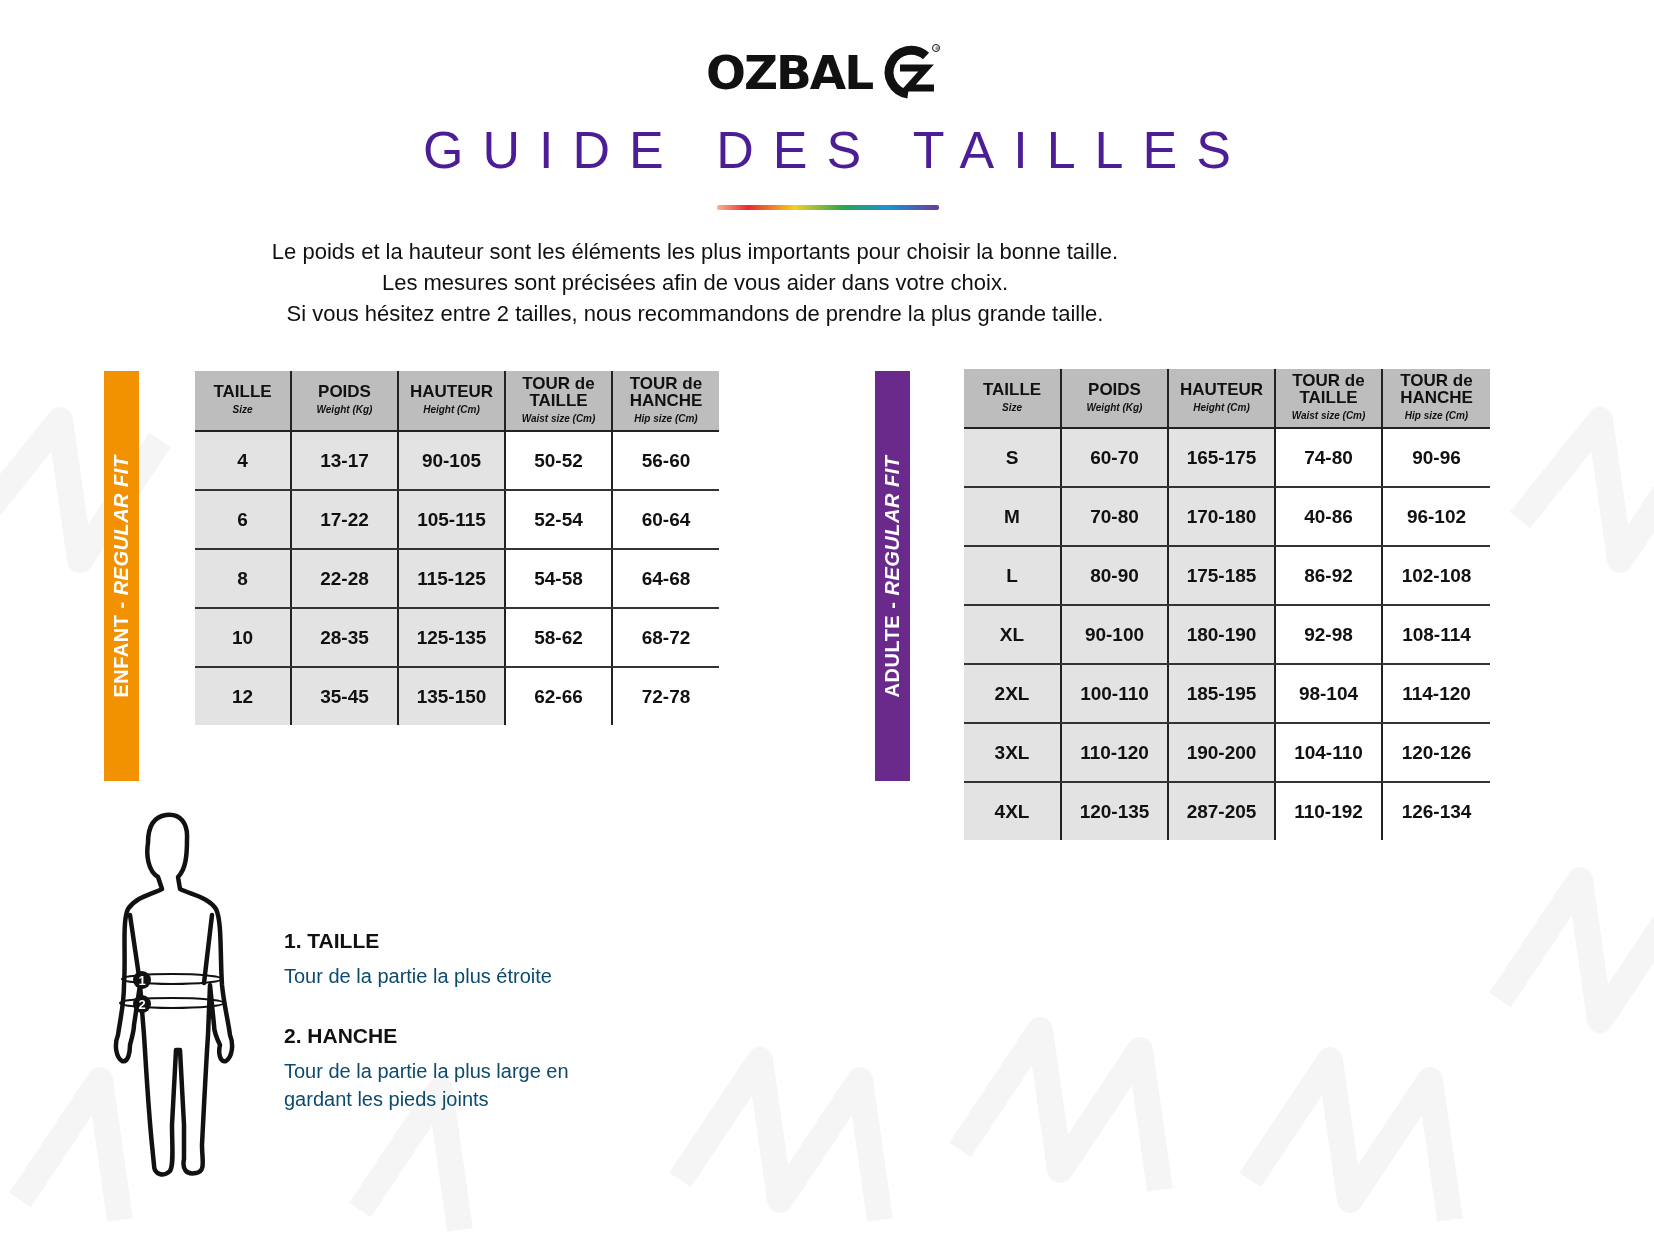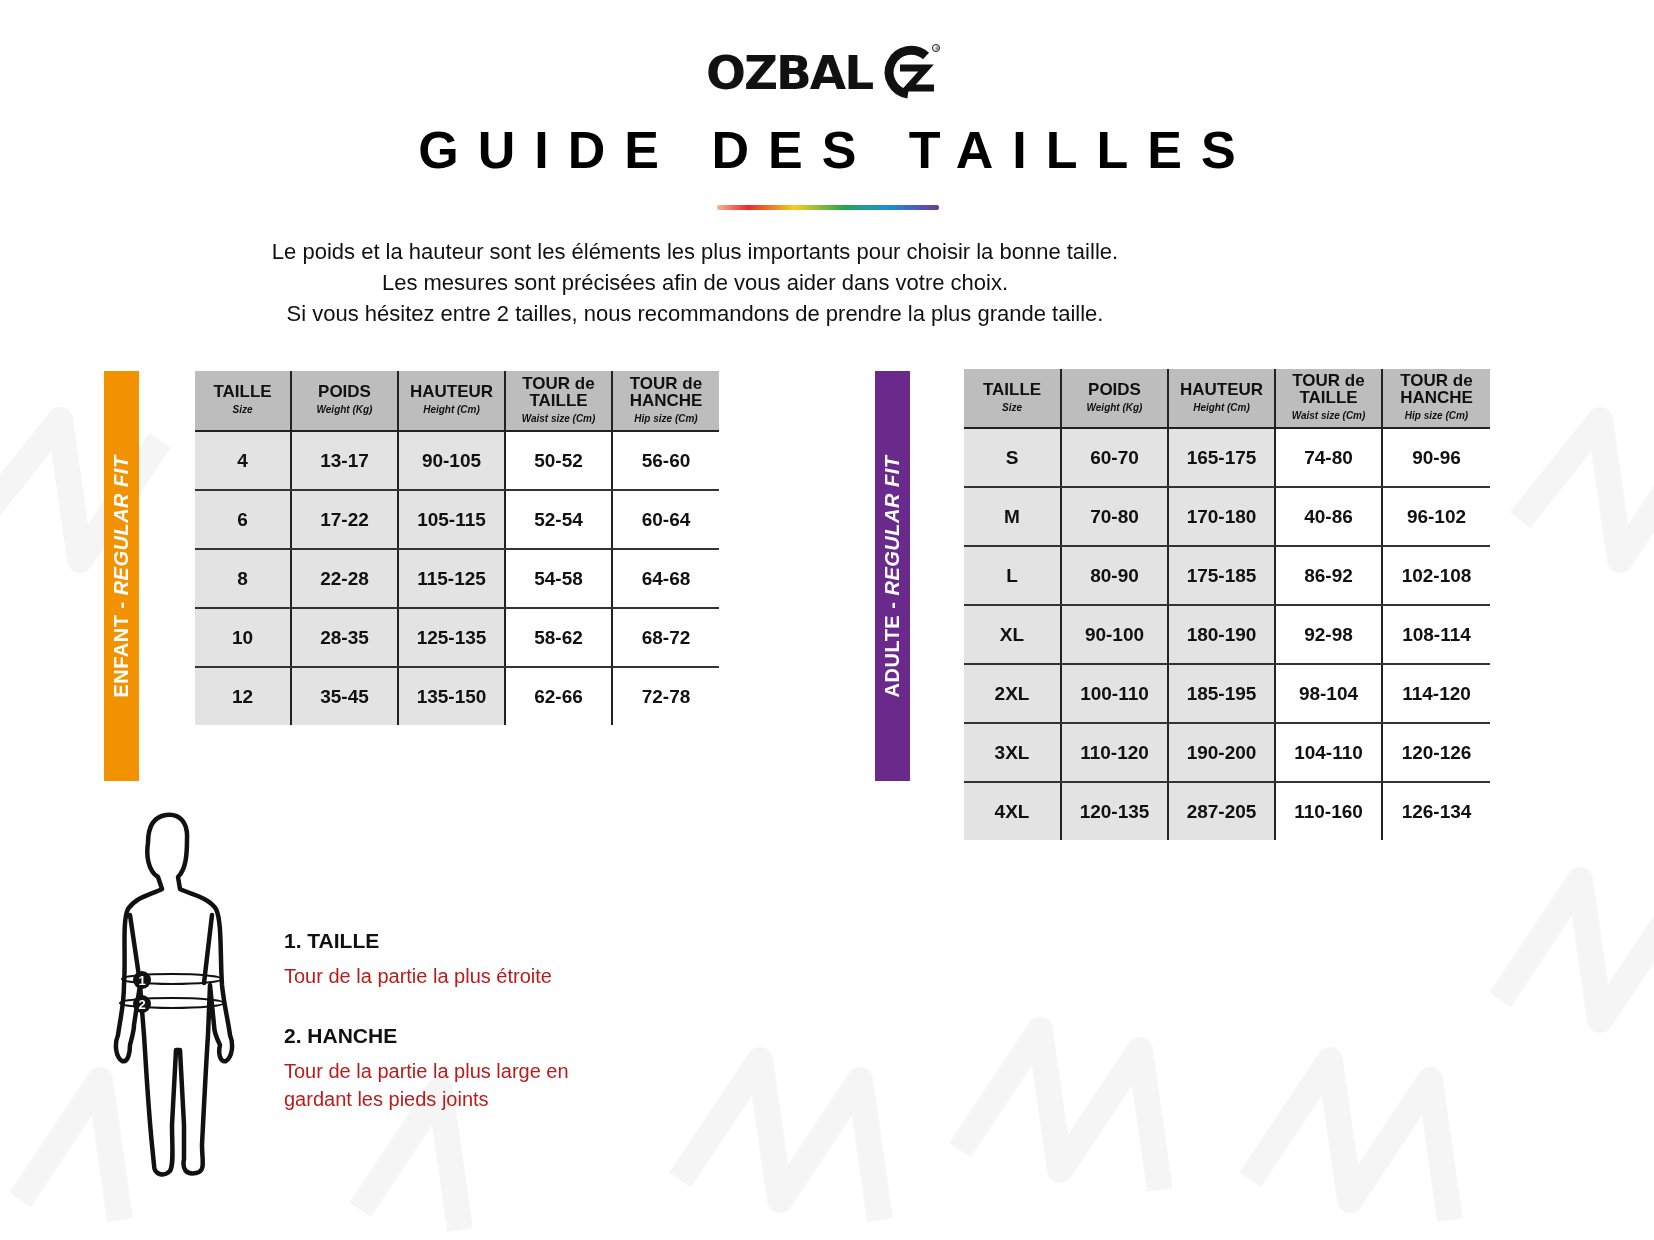--- a/index.html
+++ b/index.html
@@ -6,21 +6,21 @@
   body {
     width:1654px; height:1240px; position:relative; overflow:hidden;
     background:#ffffff;
     font-family:"Liberation Sans", "DejaVu Sans", sans-serif;
     color:#111;
   }
   .bg-pattern { position:absolute; inset:0; pointer-events:none; opacity:0.035; }
   .logo { position:absolute; left:706px; top:42px; width:244px; height:60px; display:flex; align-items:center; }
   .logo-text { font-family:"DejaVu Sans", sans-serif; font-weight:bold; font-size:47px; letter-spacing:-2px; color:#111; line-height:1; }
   .logo-mark { margin-left:4px; }
-  .title { position:absolute; left:0; width:1654px; top:120px; text-align:center; font-weight:bold; font-size:52px; letter-spacing:19px; line-height:60px; color:#000000; padding-left:19px; box-sizing:border-box; }
+  .title { position:absolute; left:0; width:1654px; top:120px; text-align:center; font-weight:normal; font-size:52px; letter-spacing:19px; line-height:60px; color:#4c1d95; padding-left:19px; box-sizing:border-box; }
   .rainbow { position:absolute; left:717px; top:205px; width:222px; height:5px; border-radius:2px;
     background:linear-gradient(90deg,#f9b48e 0%,#e82a2a 14%,#f3d025 35%,#28a64b 57%,#1d8fd8 77%,#6c3a9a 100%); }
   .intro { position:absolute; left:0; width:1390px; top:236px; text-align:center; font-size:22px; line-height:31px; color:#111; }
   .intro div { white-space:nowrap; }
 
   .side-bar { position:absolute; width:35px; display:flex; align-items:center; justify-content:center; }
   .side-bar.kid { left:104px; top:371px; height:410px; background:#f39200; }
   .side-bar.adult { left:875px; top:371px; height:410px; background:#6a2a8c; }
   .side-label { transform:rotate(-90deg); white-space:nowrap; color:#fff; font-weight:bold; font-size:20px; letter-spacing:0.5px; }
   .side-label i { font-style:italic; }
@@ -38,21 +38,21 @@
   table.sizes td.grey { background:#e3e3e3; }
   table.sizes td.white { background:rgba(255,255,255,0.6); }
   table.kid th { height:59px; }
   table.kid td { height:57px; }
   table.adult th { height:58px; }
   table.adult td { height:57px; }
 
   .figure { position:absolute; left:100px; top:805px; width:140px; height:380px; }
   .legend { position:absolute; left:284px; top:895px; width:400px; }
   .legend-title { font-weight:bold; font-size:21px; line-height:26px; color:#111;margin-top:33px; }
-  .legend-desc { font-size:20px; line-height:28px; color:#b91c1c; margin-top:8px; }
+  .legend-desc { font-size:20px; line-height:28px; color:#0c4a6e; margin-top:8px; }
   .legend-block + .legend-block { margin-top:26px; }
 </style>
 </head>
 <body>
 
 <svg class="bg-pattern" width="1654" height="1240" viewBox="0 0 1654 1240">
   <g fill="none" stroke="#000" stroke-width="26" stroke-linejoin="round">
     <path d="M-20 520 L60 420 L80 560 L160 440"></path>
     <path d="M1520 520 L1600 420 L1620 560 L1700 440"></path>
     <path d="M680 1180 L760 1060 L780 1200 L860 1080 L880 1220"></path>
@@ -208,21 +208,21 @@
       <td class="grey" style="height:51px">3XL</td>
       <td class="grey">110-120</td>
       <td class="grey">190-200</td>
       <td class="white">104-110</td>
       <td class="white">120-126</td>
     </tr>
     <tr>
       <td class="grey" style="height:53px">4XL</td>
       <td class="grey">120-135</td>
       <td class="grey">287-205</td>
-      <td class="white">110-160</td>
+      <td class="white">110-192</td>
       <td class="white">126-134</td>
     </tr>
   </tbody>
 </table>
 
 <svg class="figure" viewBox="0 0 140 380" width="140" height="380">
   <g fill="none" stroke="#111" stroke-width="4.5" stroke-linejoin="round" stroke-linecap="round">
 
     <path d="M58 72 C48 66 46 50 48 38 C48 24 52 12 66 10 C80 8 88 18 87 34 C87 50 86 64 78 72
              L80 84 C92 90 108 92 116 104 C122 116 120 150 122 180 C124 200 128 215 130 230

